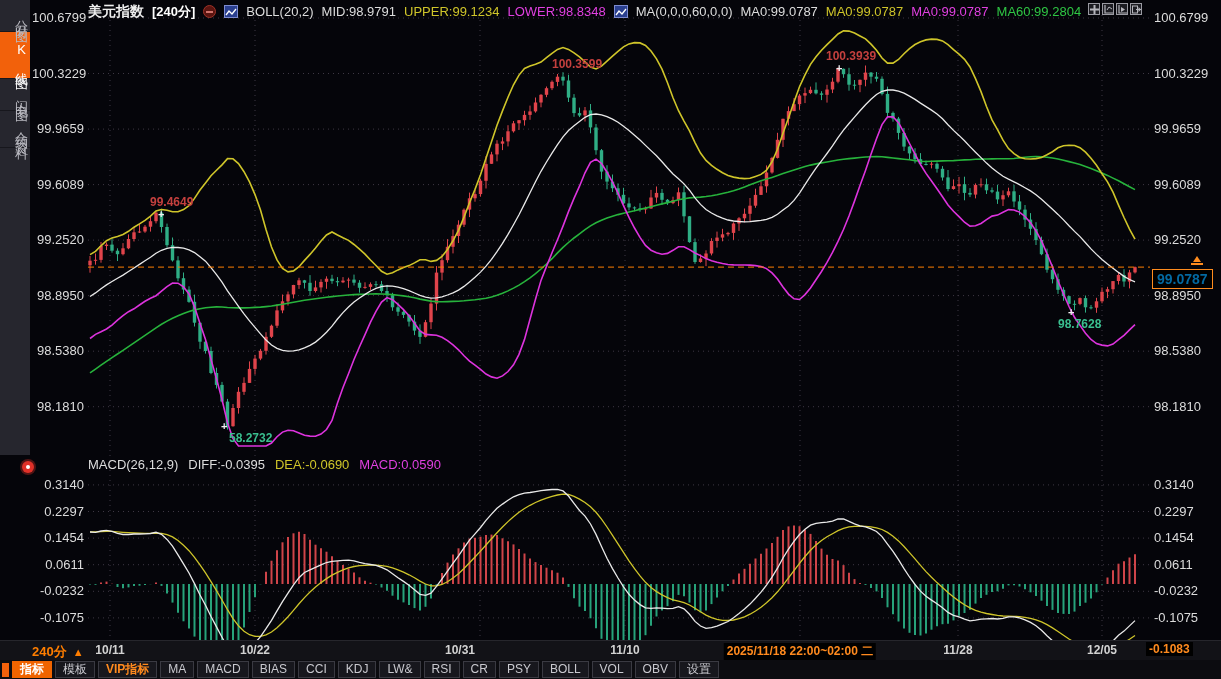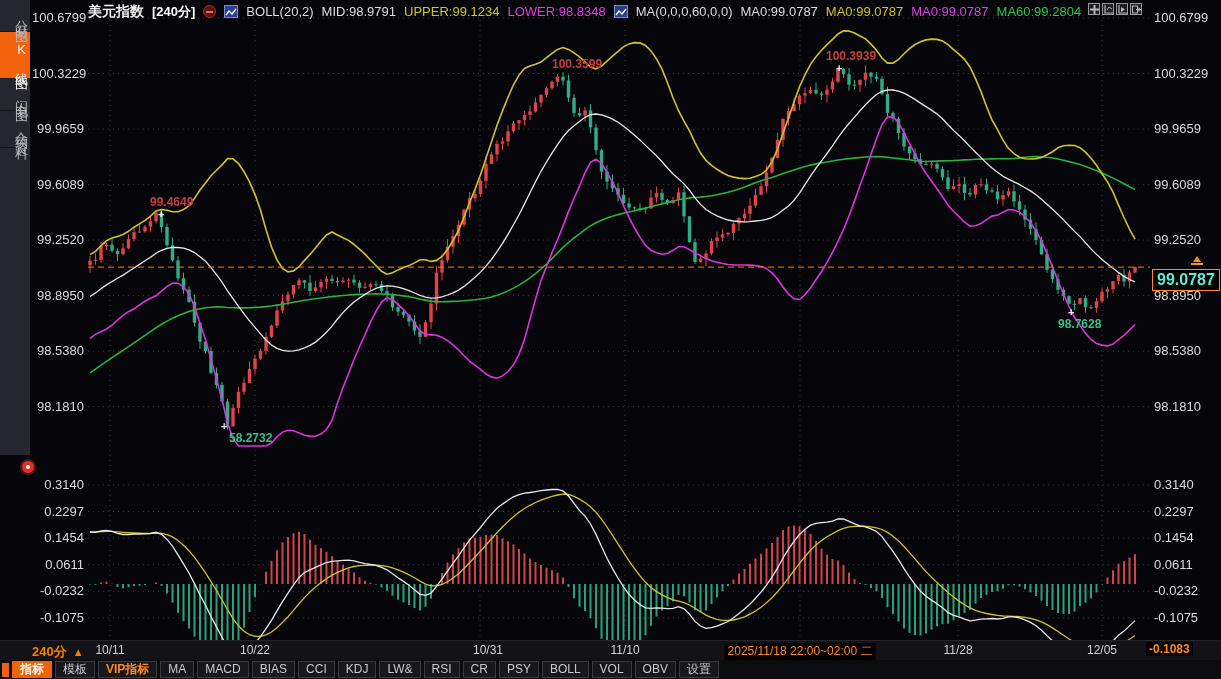--- a/index.html
+++ b/index.html
@@ -32,31 +32,31 @@
   .macd-gear::after { content:""; position:absolute; left:4px; top:4px; width:4px; height:4px; border-radius:50%; background:#fff; }
 
   
   .tr-icons { position:absolute; left:1088px; top:3px; display:flex; gap:2px; z-index:6; }
   .tr-btn { width:12px; height:12px; background:#1c1c22; border:1px solid #9a9aa2; display:flex;
             align-items:center; justify-content:center; cursor:pointer; }
   .tr-btn svg { display:block; }
 
   
   .ylab { position:absolute; font-size:13px; color:#dcdcdc; z-index:4; }
-  .xlab { position:absolute; font-size:12px; font-weight:normal; color:#d2d2d2; top:643px;
+  .xlab { position:absolute; font-size:12px; font-weight:bold; color:#d2d2d2; top:643px;
           transform:translateX(-50%); z-index:4; white-space:nowrap; }
   .xlab.hl { color:#ff8a1e; background:#000; padding:0 3px; }
 
   
   .ann { position:absolute; font-size:12px; font-weight:bold; z-index:5; white-space:nowrap; }
   .ann.hi { color:#c4403e; } .ann.lo { color:#3abf8f; }
   .xmark { position:absolute; color:#f0eef2; font-size:11px; font-weight:bold; z-index:5; }
 
   .price-badge { position:absolute; left:1152px; top:269px; border:1px solid #ff8c1e; background:#000;
-                 color:#5eead4; font-size:16px; font-weight:bold; padding:1px 4px; z-index:6; }
+                 color:#0369a1; font-size:14px; font-weight:bold; padding:1px 4px; z-index:6; }
   .magnet { position:absolute; left:1190px; top:254px; z-index:6; }
   .readout-badge { position:absolute; left:1146px; top:642px; background:#000; color:#ff8a1e;
                    font-size:12px; font-weight:bold; padding:0 3px; z-index:6; }
 
   
   .xaxis { position:absolute; left:0; top:640px; width:1221px; height:20px; background:#121217;
            border-top:1px solid #26262c; z-index:3; }
   .period-cell { position:absolute; left:32px; top:643px; color:#ff7e00; font-size:13px; font-weight:bold; z-index:4; }
   .period-cell .tri { color:#ff7e00; font-size:11px; margin-left:6px; }
 
@@ -703,21 +703,21 @@
       <span class="ylab" style="left: 32px; width: 52px; top: 530.126px; text-align: right;">0.1454</span>
       <span class="ylab" style="left: 1154px; top: 530.126px;">0.1454</span>
       <span class="ylab" style="left: 32px; width: 52px; top: 556.723px; text-align: right;">0.0611</span>
       <span class="ylab" style="left: 1154px; top: 556.723px;">0.0611</span>
       <span class="ylab" style="left: 32px; width: 52px; top: 583.32px; text-align: right;">-0.0232</span>
       <span class="ylab" style="left: 1154px; top: 583.32px;">-0.0232</span>
       <span class="ylab" style="left: 32px; width: 52px; top: 609.916px; text-align: right;">-0.1075</span>
       <span class="ylab" style="left: 1154px; top: 609.916px;">-0.1075</span>
       <span class="xlab" style="left: 110px;">10/11</span>
       <span class="xlab" style="left: 255px;">10/22</span>
-      <span class="xlab" style="left: 488px;">10/31</span>
+      <span class="xlab" style="left: 460px;">10/31</span>
       <span class="xlab" style="left: 625px;">11/10</span>
       <span class="xlab" style="left: 958px;">11/28</span>
       <span class="xlab" style="left: 1102px;">12/05</span>
       <span class="xlab hl" style="left: 800px;">2025/11/18 22:00~02:00 二</span>
     </div>
 
   <div class="xaxis"></div>
   <div class="period-cell">
     <span>240分</span><span class="tri">▲</span>
   </div>
@@ -771,20 +771,26 @@
       </span>
     <span class="tr-btn">
         <svg width="9" height="9">
           <rect x="0.5" y="1" width="5" height="7" fill="none" stroke="#b5b5bc"></rect>
           <polyline points="4,4.5 9,4.5" stroke="#b5b5bc"></polyline>
           <polygon points="6.5,2 9,4.5 6.5,7" fill="#b5b5bc"></polygon>
         </svg>
       </span>
   </div>
 
+  <div class="macd-legend">
+    <span class="w">MACD(26,12,9)</span>
+    <span class="w">DIFF:-0.0395</span>
+    <span class="y">DEA:-0.0690</span>
+    <span class="m">MACD:0.0590</span>
+  </div>
   <div class="macd-gear"></div>
 
   <span class="ann hi" style="left:150px; top:195px;">99.4649</span>
   <span class="ann hi" style="left:552px; top:57px;">100.3599</span>
   <span class="ann hi" style="left:826px; top:49px;">100.3939</span>
   <span class="ann lo" style="left:229px; top:431px;">58.2732</span>
   <span class="ann lo" style="left:1058px; top:317px;">98.7628</span>
   <span class="xmark" style="left:158px; top:208px;">+</span>
   <span class="xmark" style="left:836px; top:62px;">+</span>
   <span class="xmark" style="left:221px; top:420px;">+</span>

